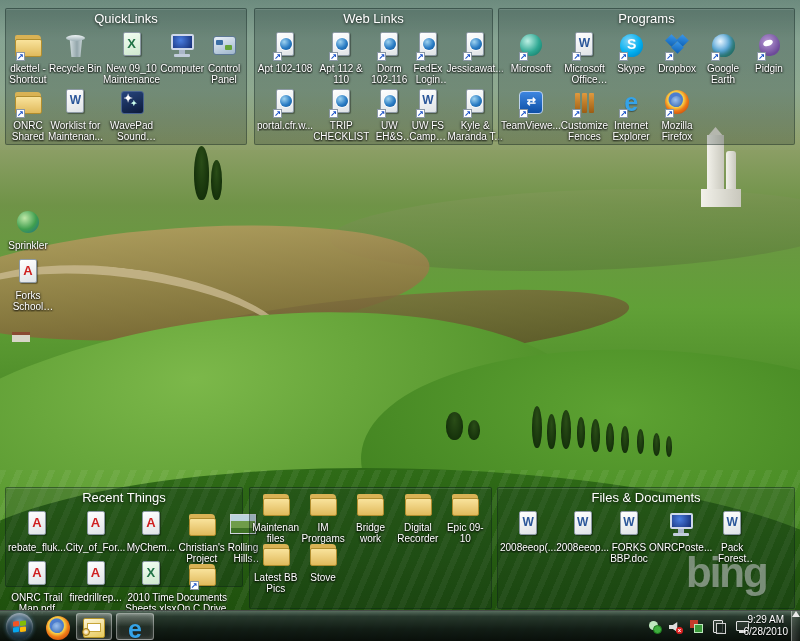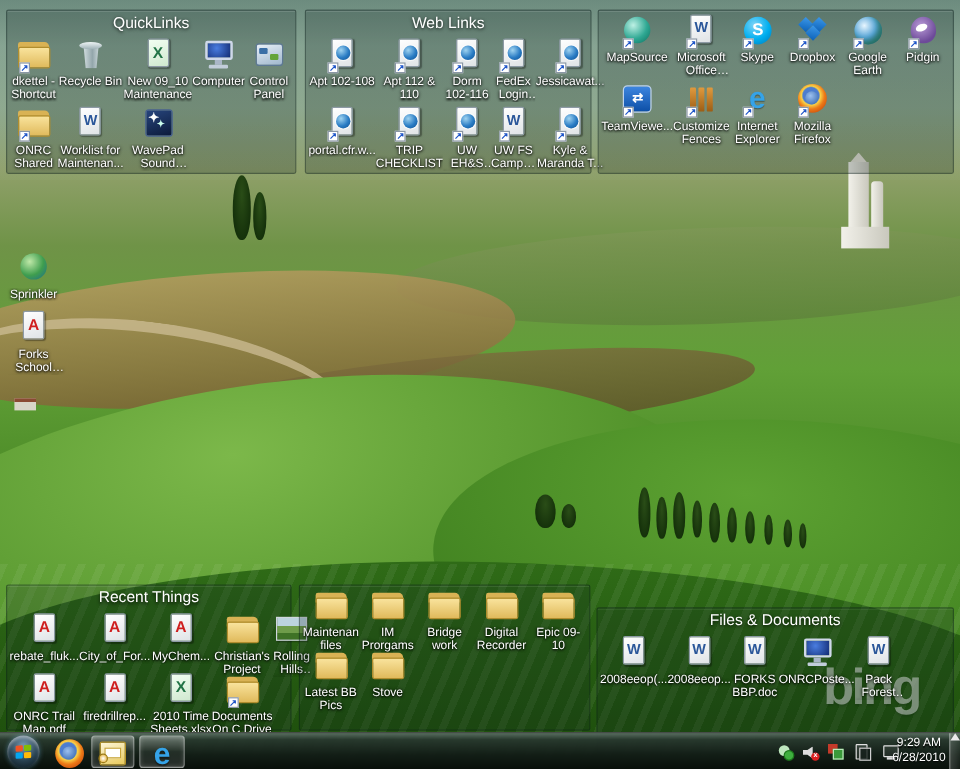--- a/index.html
+++ b/index.html
@@ -39,23 +39,23 @@
   .elev .bs { left:0; top:62px; width:40px; height:18px; }
   .bing { left:686px; top:549px; font-size:42px; font-weight:bold; letter-spacing:-2px;
           color:rgba(255,255,255,.55); text-shadow:0 1px 2px rgba(0,0,0,.15); }
 
   
   .fence { position:absolute; background:rgba(12,34,30,.22); border:1px solid rgba(10,25,22,.35);
            box-shadow:inset 0 1px 0 rgba(255,255,255,.12); border-radius:2px; }
   #f0 { left:5px;   top:8px;   width:242px; height:137px; }
   #f1 { left:254px; top:8px;   width:239px; height:137px; }
   #f2 { left:498px; top:8px;   width:297px; height:137px; }
-  #f3 { left:5px;   top:487px; width:238px; height:122px; }
+  #f3 { left:5px;   top:487px; width:238px; height:100px; }
   #f4 { left:249px; top:487px; width:243px; height:122px; }
-  #f5 { left:497px; top:506px; width:298px; height:122px; }
+  #f5 { left:497px; top:487px; width:298px; height:122px; }
   .ftitle { height:20px; line-height:20px; text-align:center; color:#fff; font-size:13px;
             text-shadow:0 1px 3px rgba(0,0,0,.85); }
   .icons { display:grid; grid-template-columns:repeat(var(--c),1fr); padding:0 2px; }
   .dicon { text-align:center; padding-top:2px; cursor:default; }
   .top-f .dicon { height:57px; }
   .bot-f .dicon { height:50px; }
   .lbl { font-size:10px; line-height:11px; color:#fff; margin-top:2px;
          text-shadow:0 1px 2px #000, 0 0 3px rgba(0,0,0,.9);
          display:-webkit-box; -webkit-line-clamp:2; -webkit-box-orient:vertical; overflow:hidden; }
 
@@ -357,27 +357,28 @@
           <div class="g">
             <i class="page"></i>
             <i class="web-orb"></i>
             <b class="sc">↗</b>
           </div>
           <div class="lbl">Kyle &amp; Maranda T...</div>
         </div>
       </div>
     </div>
   <div class="fence top-f" id="f2">
+      <div class="ftitle">Programs</div>
       <div class="icons" style="--c: 6;">
         <div class="dicon">
           <div class="g">
             <i class="orb teal"></i>
             <b class="sc">↗</b>
           </div>
-          <div class="lbl">MapSource</div>
+          <div class="lbl">Microsoft</div>
         </div>
         <div class="dicon">
           <div class="g">
             <i class="page"></i>
             <b class="ltr blue">W</b>
             <b class="sc">↗</b>
           </div>
           <div class="lbl">Microsoft Office Wo...</div>
         </div>
         <div class="dicon">

